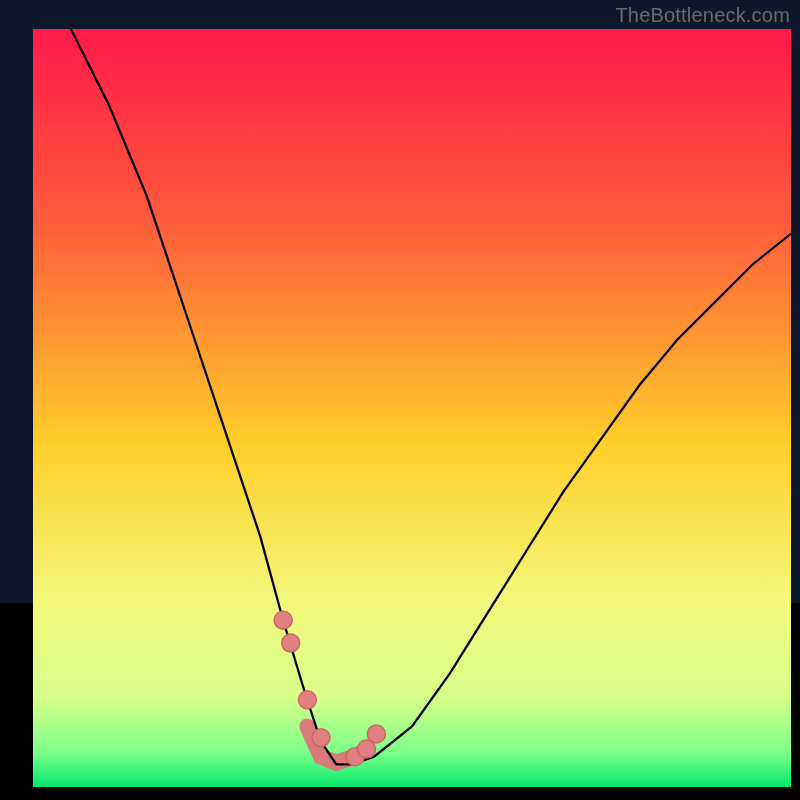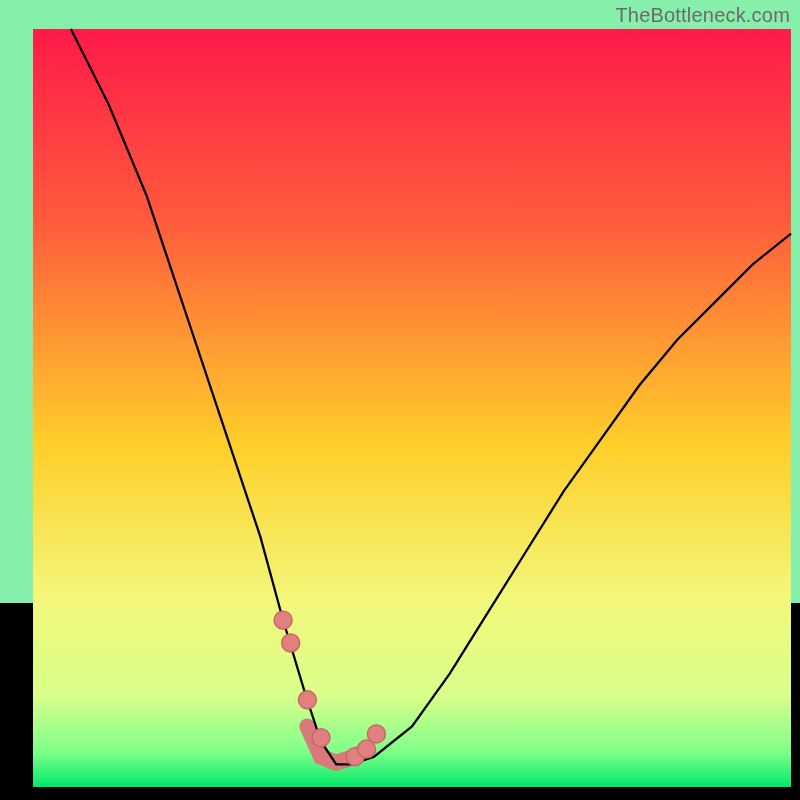--- a/index.html
+++ b/index.html
@@ -8,21 +8,21 @@
   width: 800px;
   height: 800px;
   overflow: hidden;
   background: #000;
   font-family: Arial, Helvetica, sans-serif;
 }
 .frame {
   position: relative;
   width: 800px;
   height: 603px;
-  background: #86efac;
+  background: #0f172a;
 }
 .watermark {
   position: absolute;
   top: 4px;
   right: 10px;
   color: #6b6b6b;
   font-size: 20px;
   font-weight: 500;
   letter-spacing: 0.2px;
   z-index: 10;

